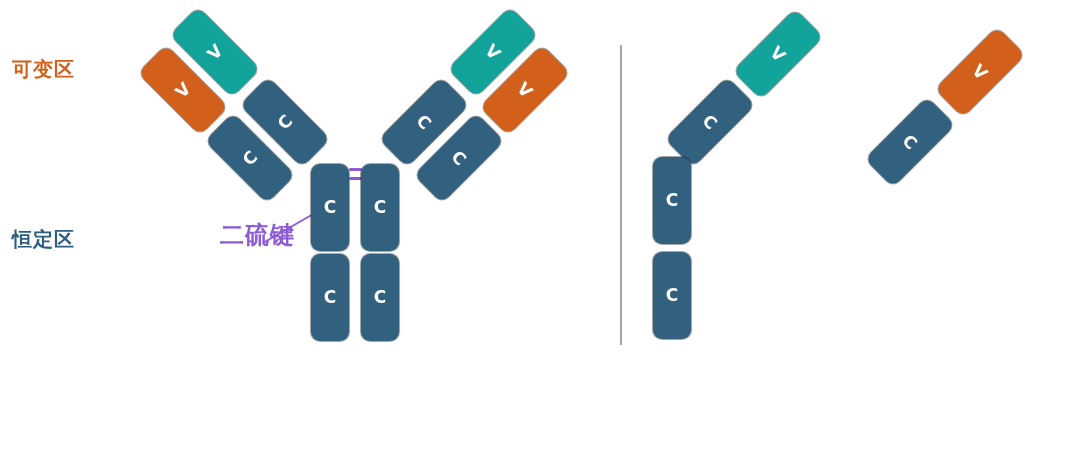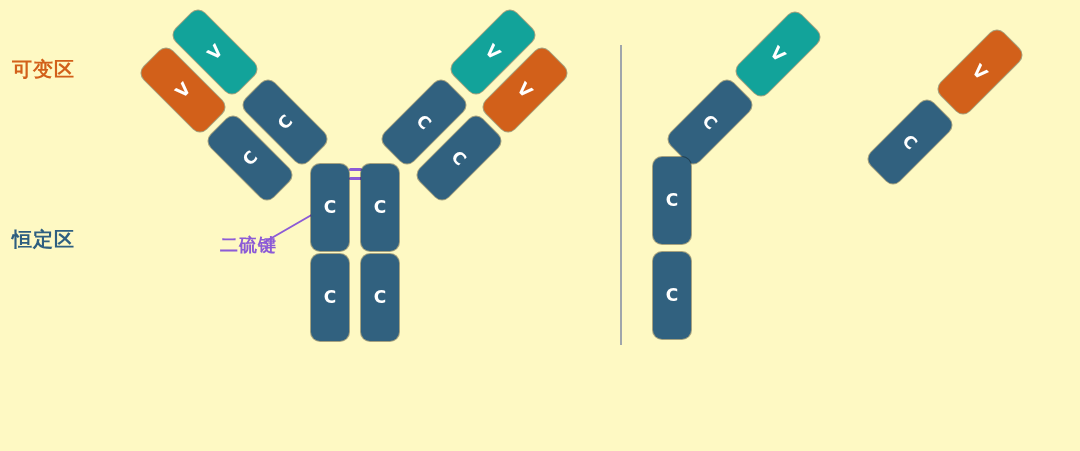--- a/index.html
+++ b/index.html
@@ -13,21 +13,21 @@
   }
   .region-label{
     position:absolute;
     font-weight:bold;
     font-size:20px;
     letter-spacing:1px;
     white-space:nowrap;
   }
   #lbl-var{left:12px; top:56px;}
   #lbl-const{left:12px; top:226px;text-align:right;}
-  #lbl-ss{left:220px; top:233px; font-size:18px;}
+  #lbl-ss{left:220px; top:219px; font-size:24px;}
   .block{
     position:absolute;
     border-radius:9px;
     display:flex;
     align-items:center;
     justify-content:center;
     box-shadow:0 0 0 1px rgba(0,0,0,0.35);
   }
   .blk-letter{
     font-weight:bold;
@@ -39,21 +39,21 @@
     transform-origin:left center;
     border-radius:2px;
   }
   #divider{
     position:absolute;
   }
 </style>
 </head>
 <body>
 
-<div id="scene" style="background: #fef9c3;">
+<div id="scene" style="background: #ffffff;">
   <div class="region-label" id="lbl-var" style="color: rgb(210, 96, 26);">可变区</div>
   <div class="region-label" id="lbl-const" style="color: rgb(46, 95, 128);">恒定区</div>
   <div class="region-label" id="lbl-ss" style="color: rgb(140, 91, 214);">二硫键</div>
 
   <div id="divider" style="left: 620px; top: 45px; width: 2px; height: 300px; background: rgb(160, 166, 171);"></div>
 
   <div id="bonds">
       <div class="bond" style="left: 349px; top: 168px; width: 13px; height: 3px; background: rgb(140, 91, 214); transform: rotate(0deg);"></div>
       <div class="bond" style="left: 349px; top: 177px; width: 13px; height: 3px; background: rgb(140, 91, 214); transform: rotate(0deg);"></div>
       <div class="bond" style="left: 290px; top: 140px; width: 14px; height: 3px; background: rgb(140, 91, 214); transform: rotate(45deg);"></div>

